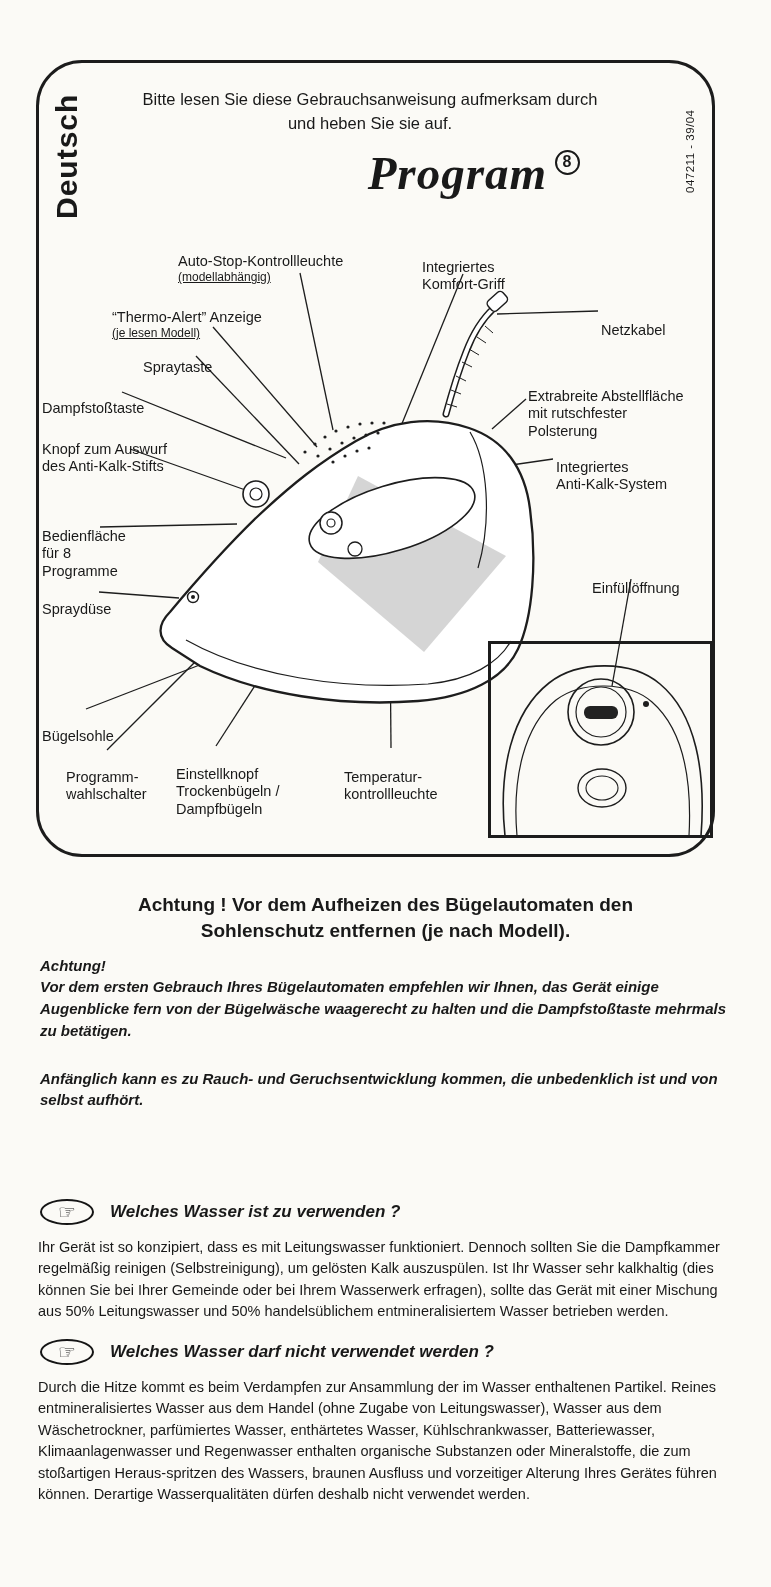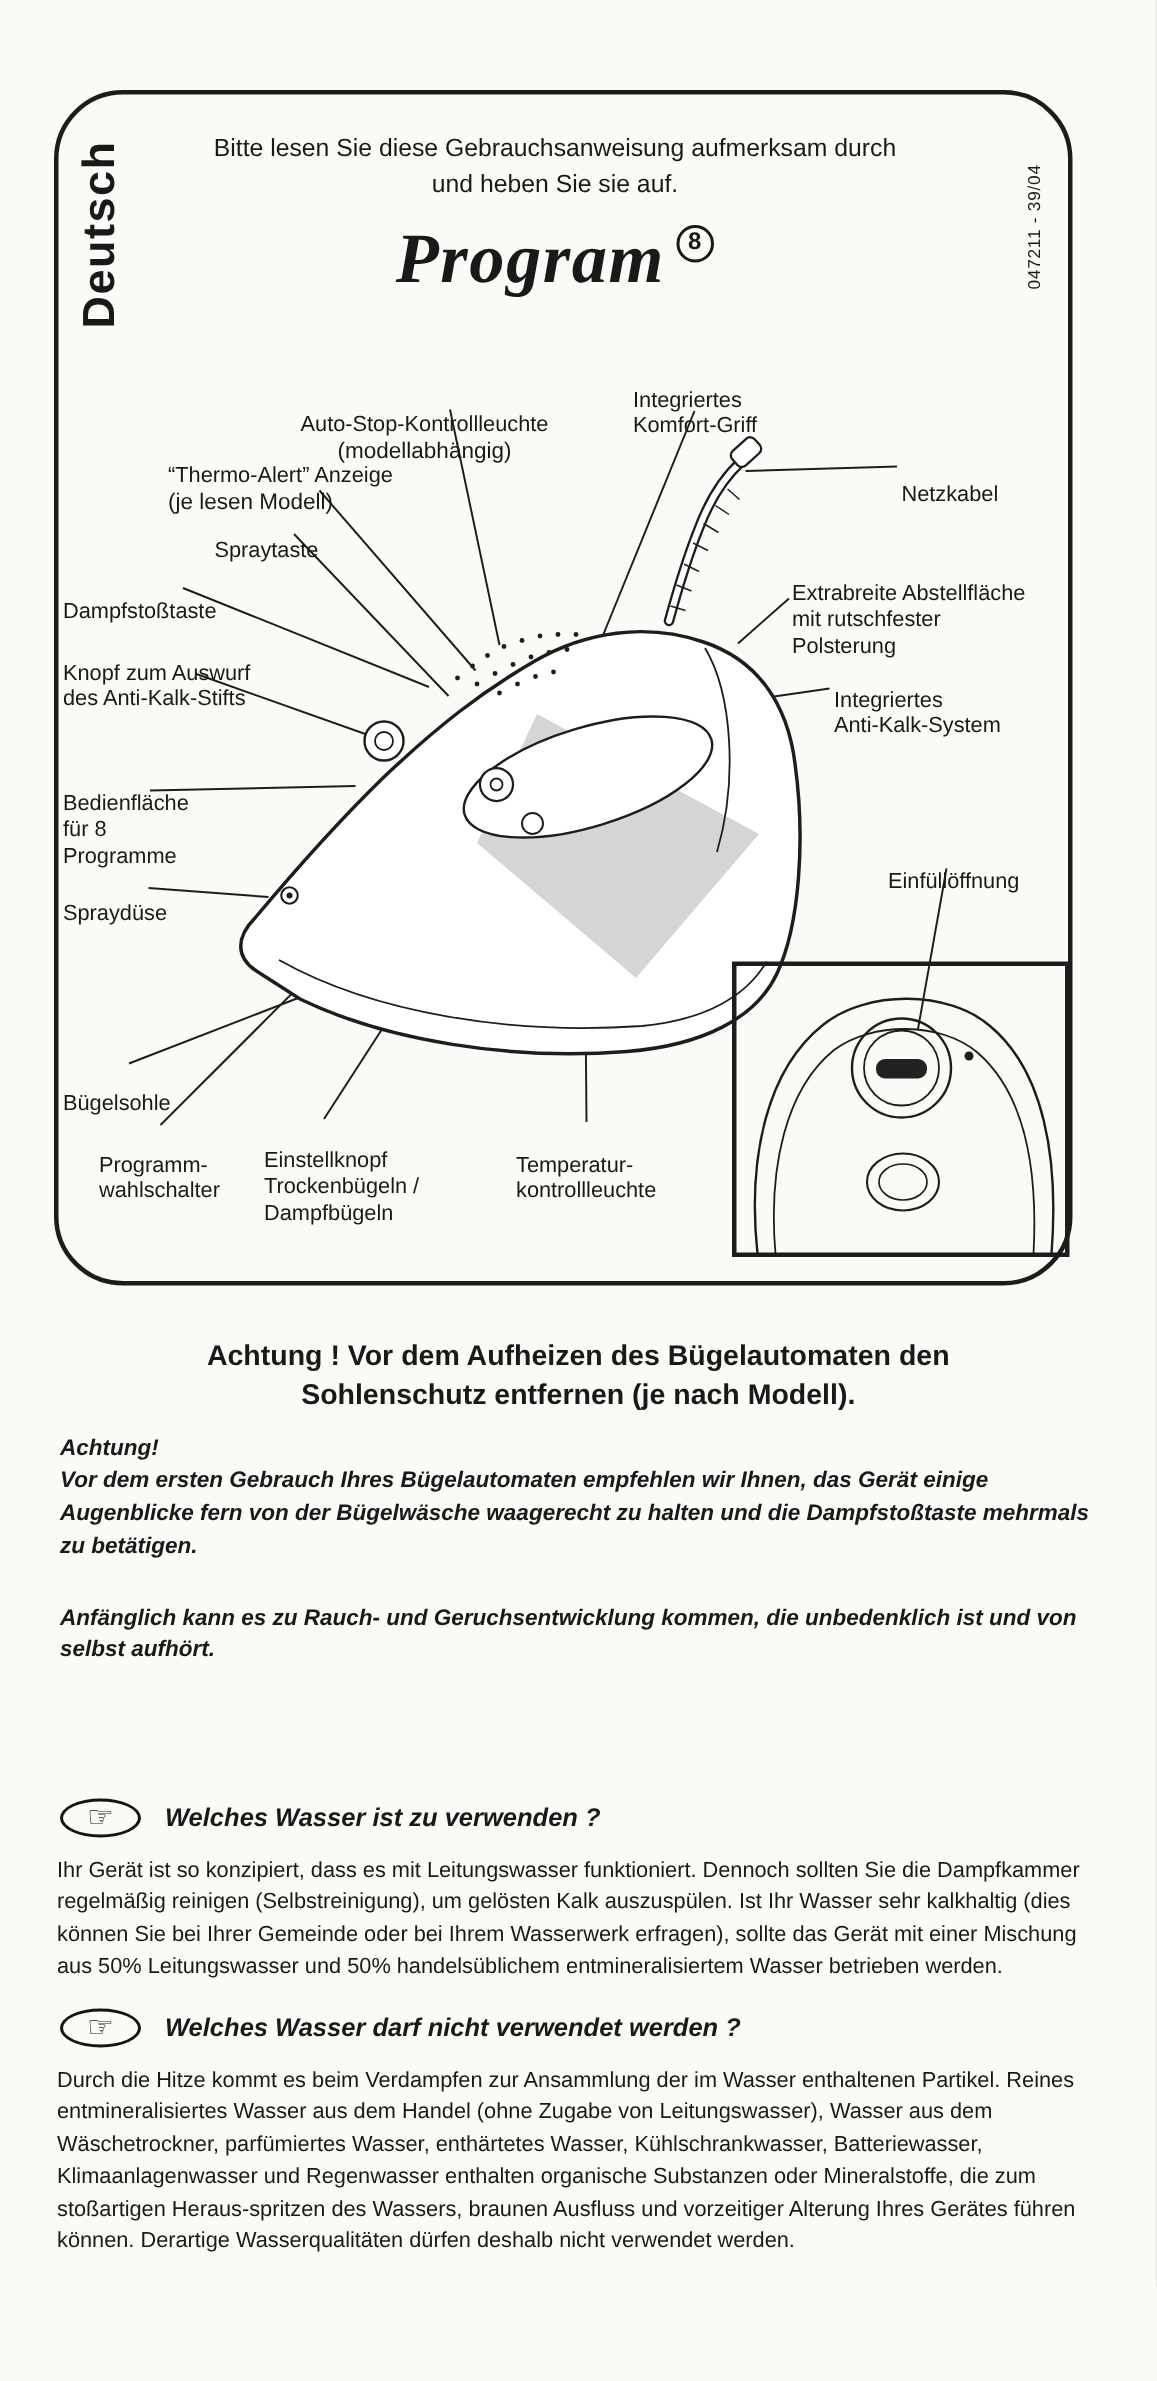--- a/index.html
+++ b/index.html
@@ -22,36 +22,36 @@
   .doc-code {
     position:absolute; left:684px; top:86px; height:130px; width:20px;
     writing-mode:vertical-rl; transform:rotate(180deg);
     font-size:11.5px; text-align:center; letter-spacing:.5px;
   }
   .intro {
     position:absolute; left:120px; top:88px; width:500px;
     font-size:16.5px; line-height:1.45; text-align:center; white-space:pre-line;
   }
   .title {
-    position:absolute; left:170px; top:146px; width:400px; text-align:center;
+    position:absolute; left:180px; top:146px; width:400px; text-align:right;
     font-family:"Liberation Serif", serif; font-style:italic; font-weight:700;
     font-size:47px; letter-spacing:1px;
   }
   .circ8 {
     display:inline-flex; align-items:center; justify-content:center;
     width:25px; height:25px; border:2.5px solid #191919; border-radius:50%;
     font-size:16px; font-style:normal; font-weight:700;
     font-family:"Liberation Sans", sans-serif;
     vertical-align:22px; margin-left:8px;
   }
   .art { position:absolute; left:0; top:0; pointer-events:none; }
   .lbl {
     position:absolute; font-size:14.5px; line-height:1.22; white-space:pre-line;
   }
-  .lbl .sm { display:block; font-size:15px; }
+  .lbl .sm { display:block; font-size:12px;text-decoration:underline; }
   .inset {
     position:absolute; left:488px; top:641px; width:225px; height:197px;
     border:3px solid #1c1c1c; background:transparent;
   }
   
   .content { position:absolute; left:0; top:880px; width:771px; }
   .warn-h {
     margin:12px 60px 0; text-align:center; font-weight:700; font-size:19px;
     line-height:1.35; white-space:pre-line;
   }
@@ -170,21 +170,21 @@
       <circle cx="601" cy="712" r="25" stroke-width="1.2"></circle>
       <rect x="584" y="706" width="34" height="13" rx="6" fill="#222" stroke="none"></rect>
       <circle cx="646" cy="704" r="3" fill="#1d1d1d" stroke="none"></circle>
       <ellipse cx="602" cy="788" rx="24" ry="19" stroke-width="1.4"></ellipse>
       <ellipse cx="602" cy="788" rx="16" ry="12" stroke-width="1.1"></ellipse>
     </g>
   </svg>
 
   <div class="inset"></div>
 
-  <div class="lbl" style="left:178px;top:257px;width:210px;text-align:center">
+  <div class="lbl" style="left:178px;top:235px;width:210px;">
     <span>Auto-Stop-Kontrollleuchte</span>
     <span class="sm">(modellabhängig)</span>
   </div>
   <div class="lbl" style="left:422px;top:241px;width:150px">
     <span>Integriertes
 Komfort-Griff</span>
   </div>
   <div class="lbl" style="left:112px;top:291px;width:190px">
     <span>“Thermo-Alert” Anzeige</span>
     <span class="sm">(je lesen Modell)</span>

